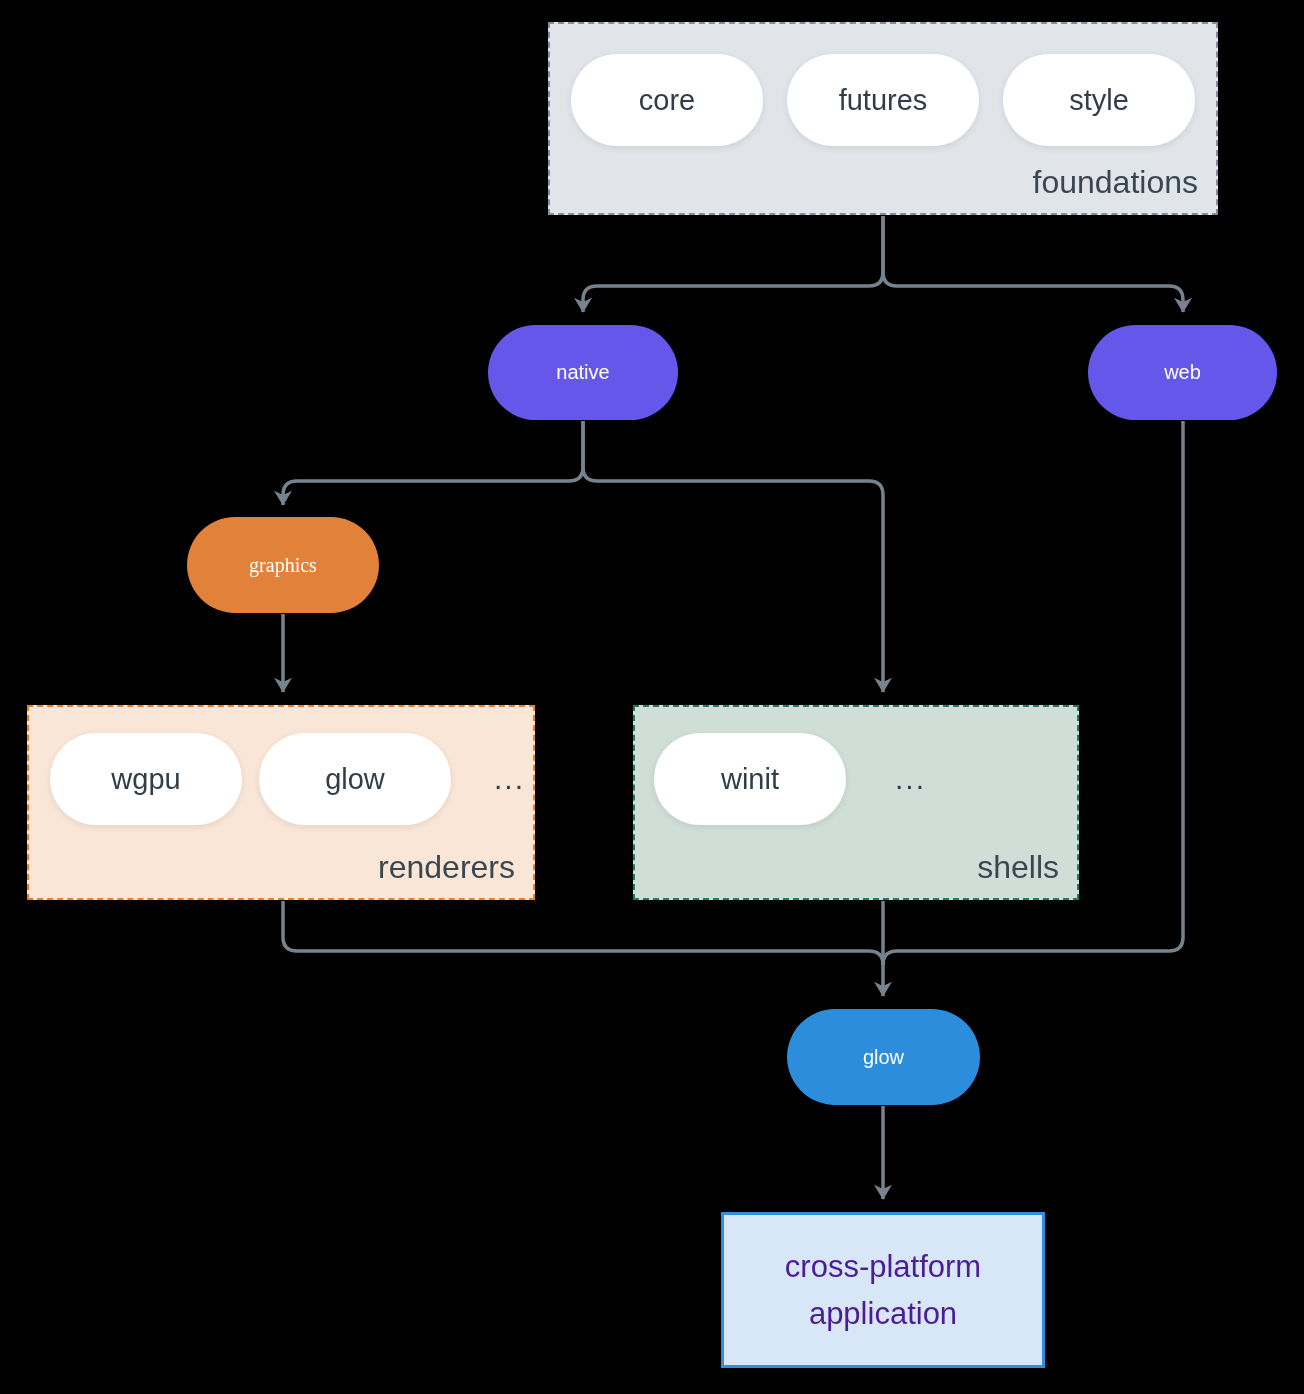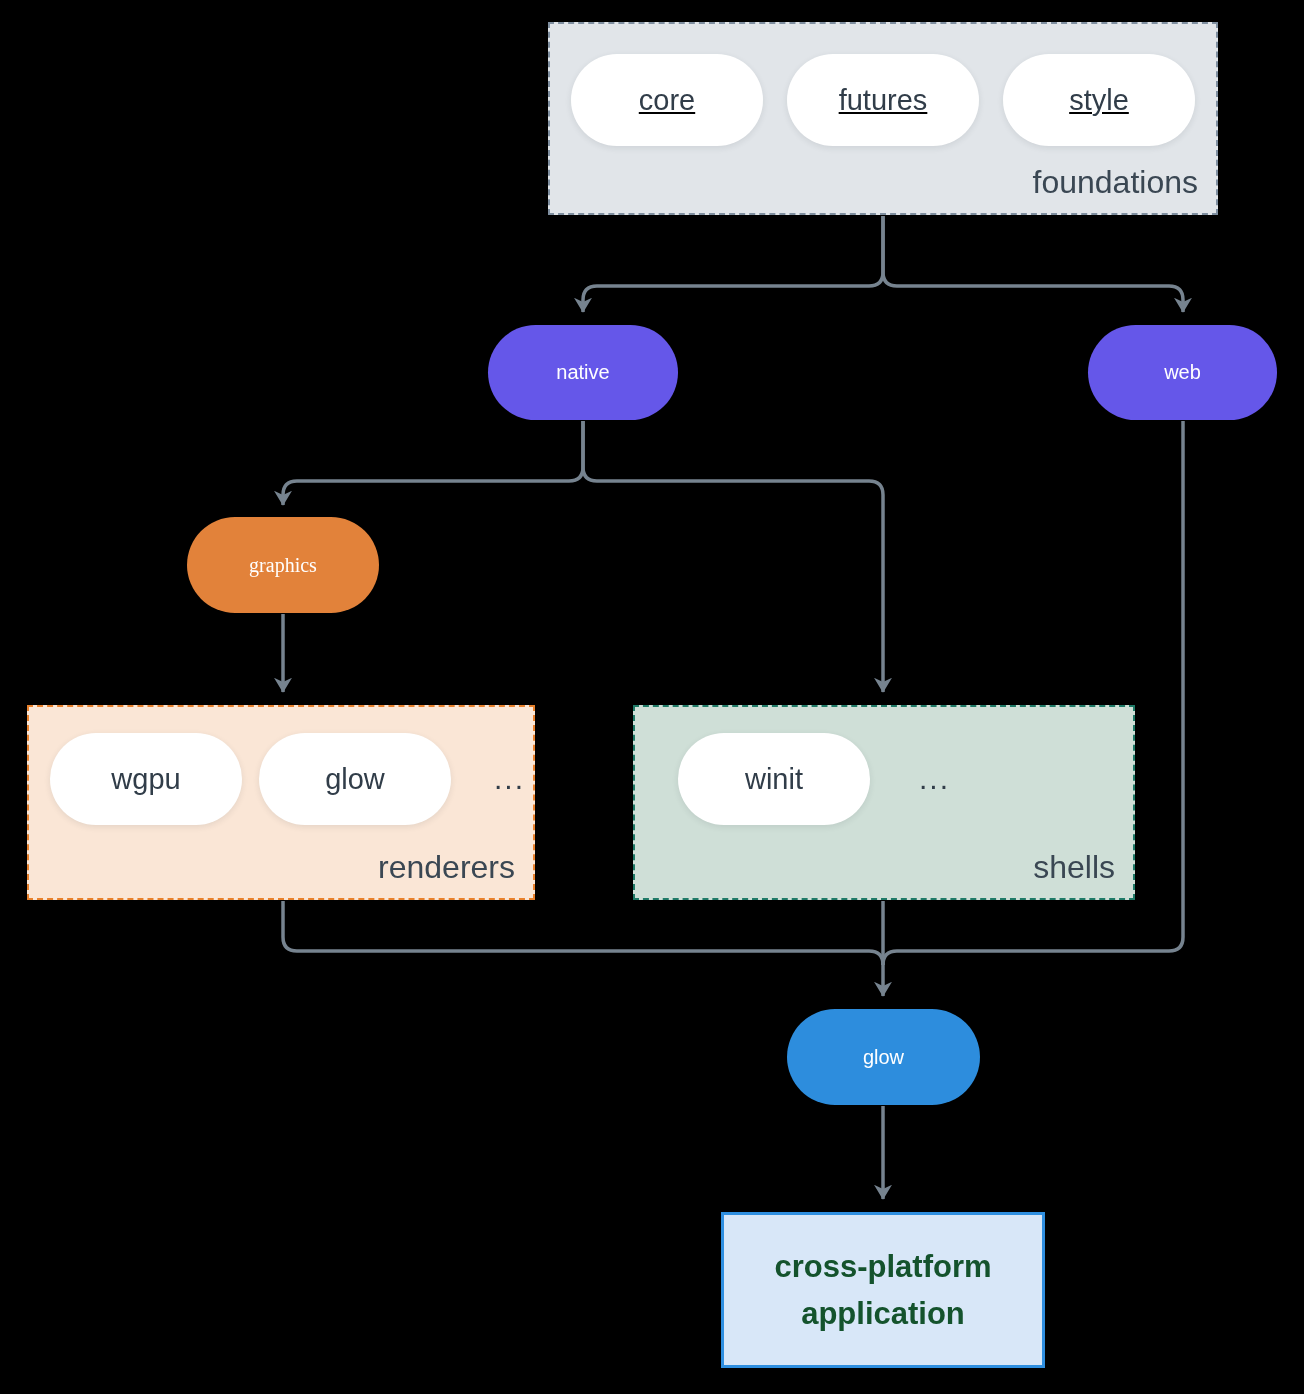--- a/index.html
+++ b/index.html
@@ -31,42 +31,42 @@
     margin-left:26px;
   }
   .node-pill{
     position:absolute;border-radius:48px;
     display:flex;align-items:center;justify-content:center;
     color:#ffffff;font-size:20px;
     width:190px;height:95px;
   }
   #foundations{
     left:548px;top:22px;width:670px;height:193px;
-    background:#e1e5e9;border:2px dashed #7f8fa0;text-decoration:underline;
+    background:#e1e5e9;border:2px dashed #7f8fa0;
   }
   #foundations .pill-row{padding:30px 0 0 21px;gap:24px;}
   #renderers{
     left:27px;top:705px;width:508px;height:195px;
     background:#fae6d6;border:2px dashed #e8812c;
   }
   #renderers .pill-row{padding:26px 0 0 21px;gap:17px;}
   #shells{
-    left:633px;top:705px;width:502px;height:195px;
-    background:#cfdfd7;border:2px dashed #1f7a67;padding-left:24px;
+    left:633px;top:705px;width:446px;height:195px;
+    background:#cfdfd7;border:2px dashed #1f7a67;
   }
   #shells .pill-row{padding:26px 0 0 19px;gap:23px;}
   #native{left:488px;top:325px;background:#6557e9;}
   #web{left:1088px;top:325px;background:#6557e9;width:189px;}
   #graphics{left:187px;top:517px;background:#e2823a;width:192px;height:96px;font-family:Liberation Serif, serif;}
   #iced{left:787px;top:1009px;background:#2d8ddd;width:193px;height:96px;}
   #application{
     position:absolute;left:721px;top:1212px;width:324px;height:156px;
     background:#d8e7f8;border:3px solid #2f8fe0;box-sizing:border-box;
     display:flex;flex-direction:column;align-items:center;justify-content:center;
-    color:#14532d;font-size:31px;line-height:47px;text-align:center;font-weight:bold;
+    color:#4c1d95;font-size:31px;line-height:47px;text-align:center;
   }
 </style>
 </head>
 <body>
 
 <div id="canvas">
 
   <svg id="edges" viewBox="0 0 1304 1394" xmlns="http://www.w3.org/2000/svg">
     <defs>
       <marker id="arrow" markerUnits="userSpaceOnUse" markerWidth="18" markerHeight="18" viewBox="0 0 12 12" refX="9.5" refY="6" orient="auto">

